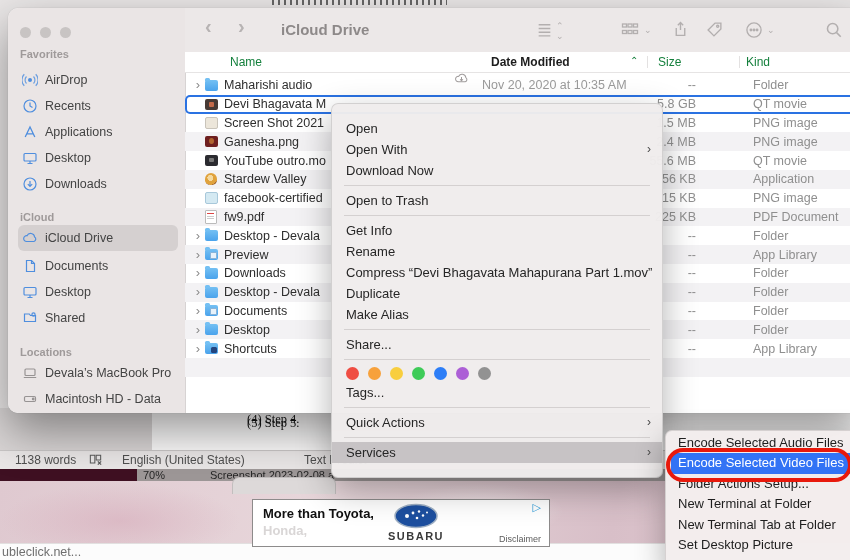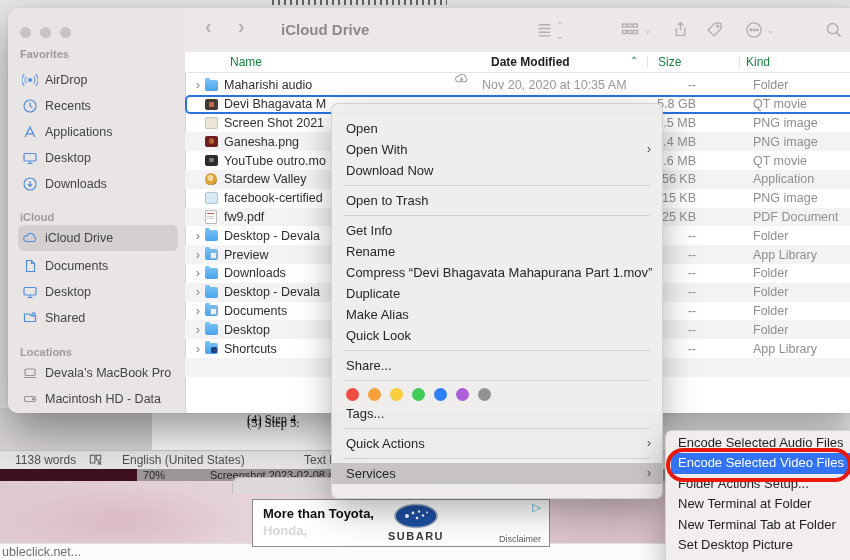--- a/index.html
+++ b/index.html
@@ -479,21 +479,20 @@
   <div class="cm-item"><span>Open With</span><span class="cm-chev">›</span></div>
   <div class="cm-item">Download Now</div>
   <div class="cm-sep"></div>
   <div class="cm-item">Open to Trash</div>
   <div class="cm-sep"></div>
   <div class="cm-item">Get Info</div>
   <div class="cm-item">Rename</div>
   <div class="cm-item">Compress “Devi Bhagavata Mahapurana Part 1.mov”</div>
   <div class="cm-item">Duplicate</div>
   <div class="cm-item">Make Alias</div>
-  <div class="cm-item">Quick Look</div>
   <div class="cm-sep"></div>
   <div class="cm-item">Share...</div>
   <div class="cm-sep"></div>
   <div class="cm-dots">
     <span class="dot" style="background: rgb(239, 77, 67);"></span>
     <span class="dot" style="background: rgb(247, 161, 59);"></span>
     <span class="dot" style="background: rgb(248, 206, 62);"></span>
     <span class="dot" style="background: rgb(62, 203, 88);"></span>
     <span class="dot" style="background: rgb(45, 126, 247);"></span>
     <span class="dot" style="background: rgb(172, 95, 214);"></span>

